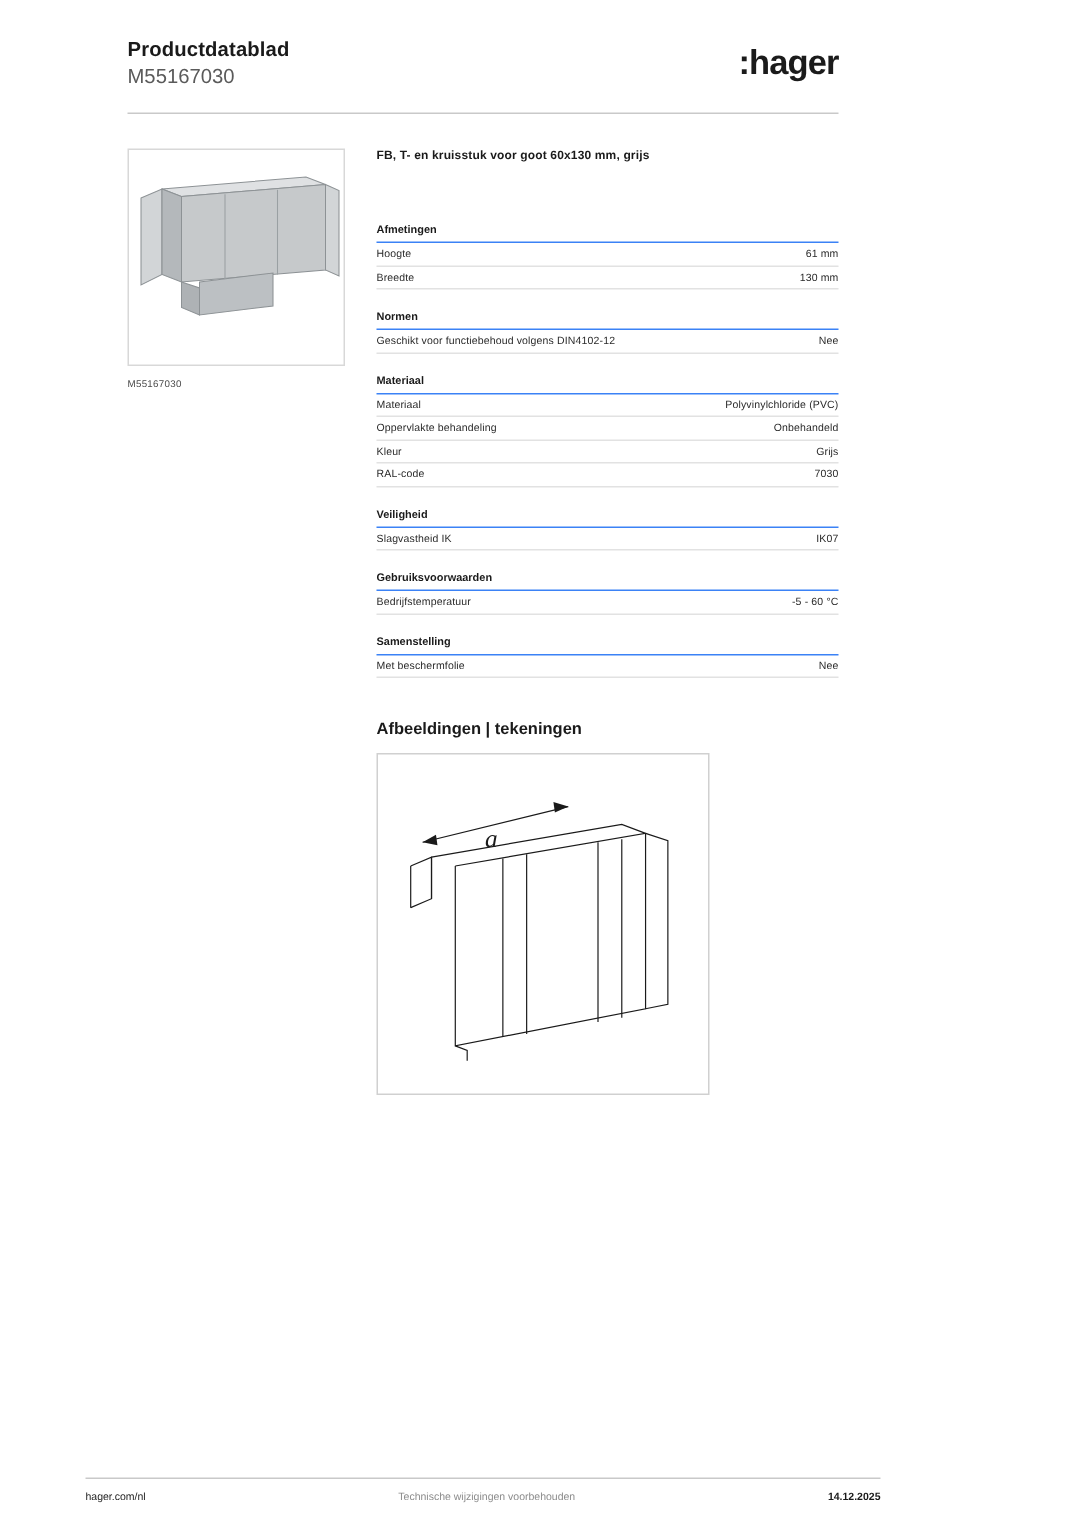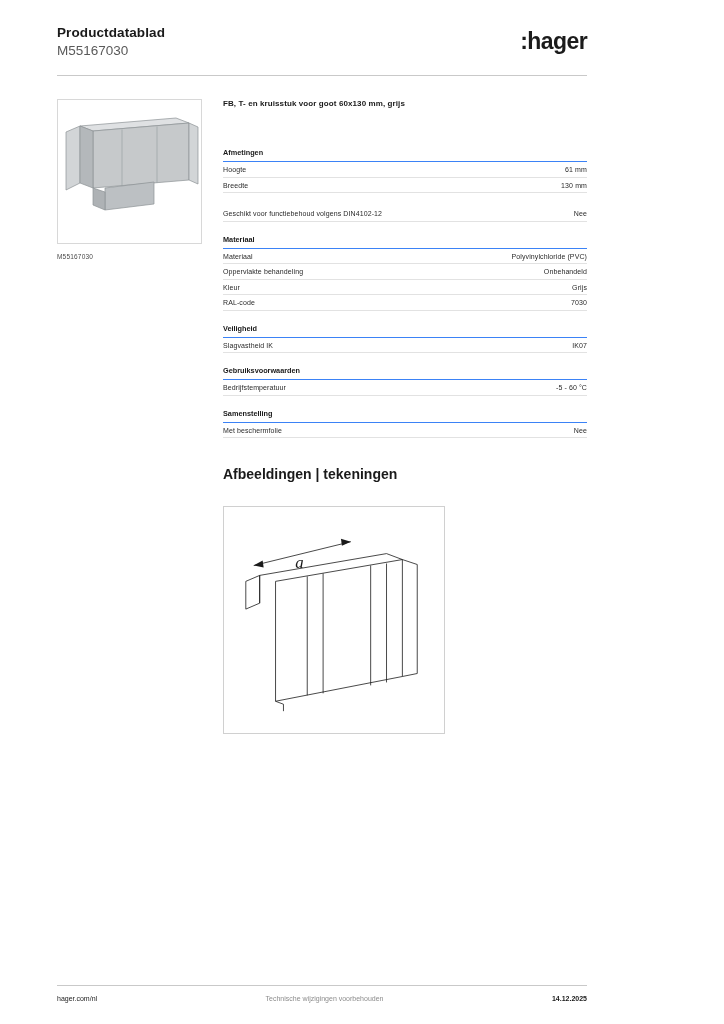--- a/index.html
+++ b/index.html
@@ -11,21 +11,21 @@
     font-family: "Liberation Sans", sans-serif;
     color: #1a1a1a;
     position: relative;
     overflow: hidden;
   }
 
   .page {
     position: relative;
     width: 644px;
     height: 1024px;
-    padding: 0 57px;
+    padding: 0 85px;
   }
 
   
   .header {
     display: flex;
     align-items: flex-start;
     justify-content: space-between;
     padding-top: 24px;
   }
   .doc-title {
@@ -118,24 +118,24 @@
     color: #2a2a2a;
     padding: 4px 0 3.5px 0;
     border-bottom: 1px solid #e2e2e2;
     letter-spacing: 0.1px;
   }
   .row .label { text-align: left; }
   .row .value { text-align: right; color: #2a2a2a; }
 
   
   .drawings-head {
-    font-size: 14px;
+    font-size: 11px;
     font-weight: bold;
     margin-top: 28px;
-    margin-bottom: 24px;
+    margin-bottom: 10px;
   }
   .drawing-box {
     width: 222px;
     height: 228px;
     border: 1px solid #d0d0d0;
     background: #fff;
     position: relative;
   }
 
   
@@ -213,20 +213,21 @@
             <div class="row">
               <span class="label">Hoogte</span>
               <span class="value">61 mm</span>
             </div>
             <div class="row">
               <span class="label">Breedte</span>
               <span class="value">130 mm</span>
             </div>
           </div>
           <div class="group">
+            <div class="group-title">Normen</div>
             <div class="row">
               <span class="label">Geschikt voor functiebehoud volgens DIN4102-12</span>
               <span class="value">Nee</span>
             </div>
           </div>
           <div class="group">
             <div class="group-title">Materiaal</div>
             <div class="row">
               <span class="label">Materiaal</span>
               <span class="value">Polyvinylchloride (PVC)</span>

